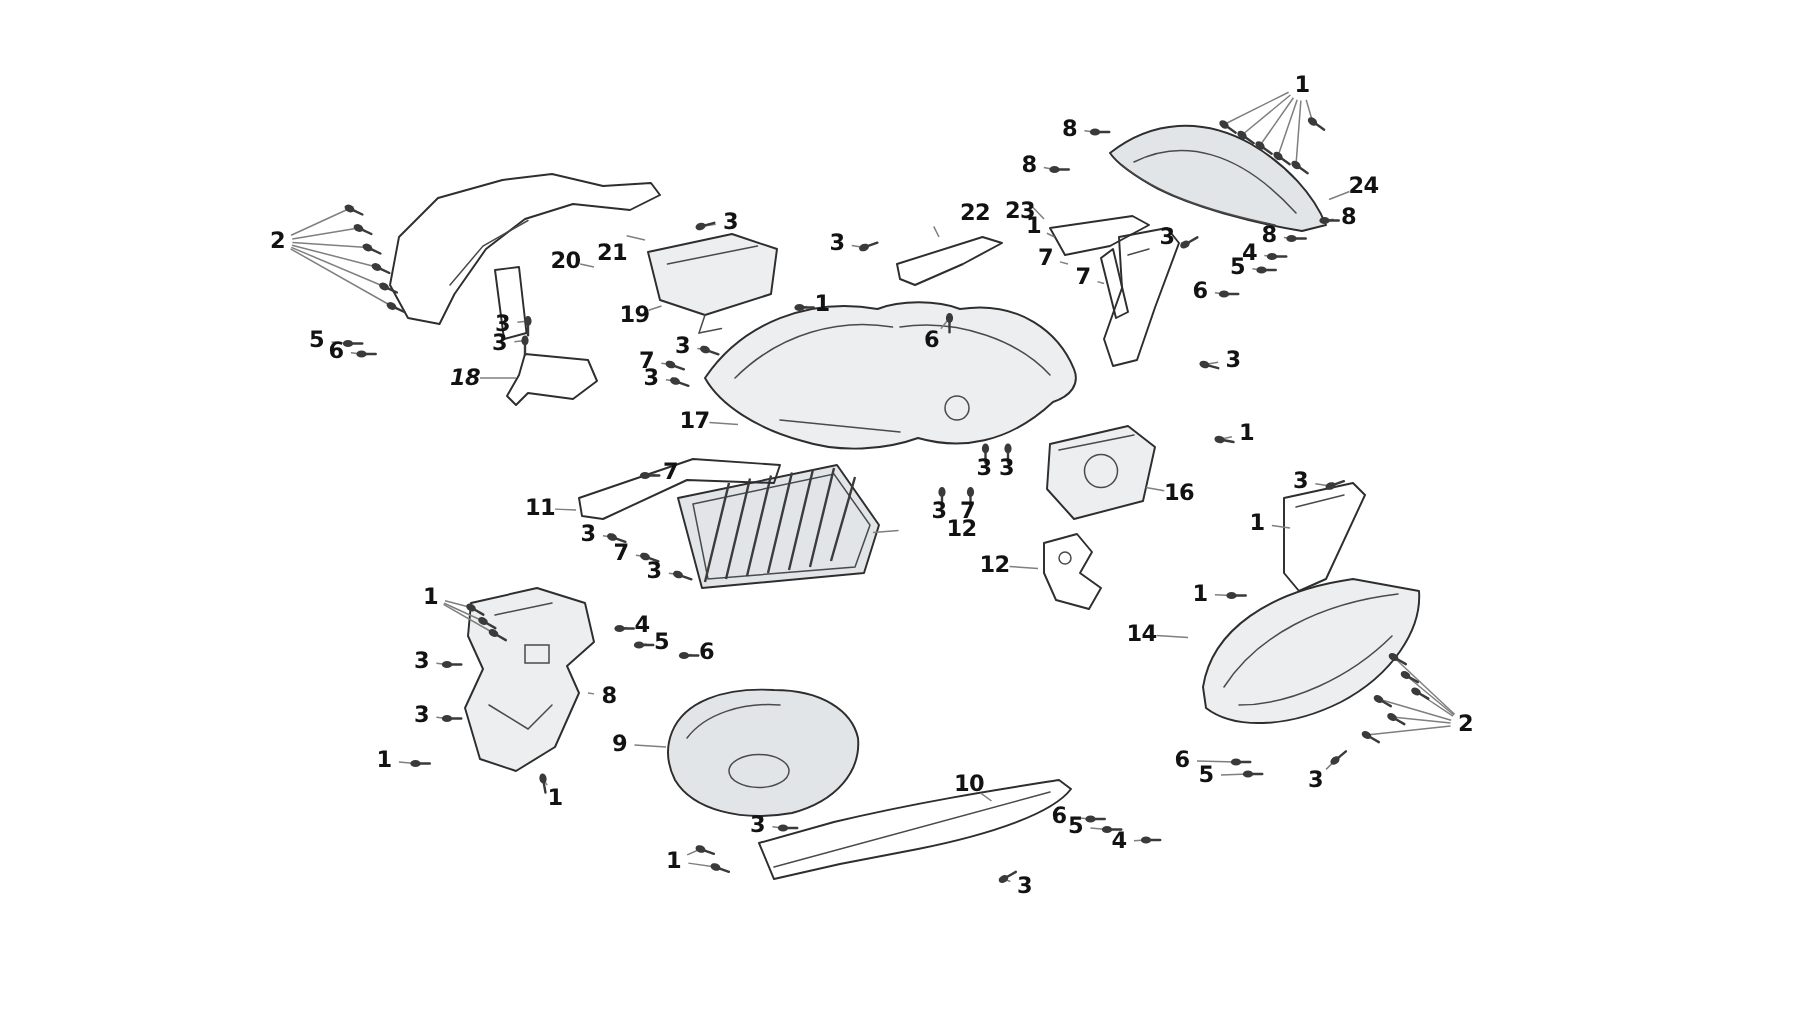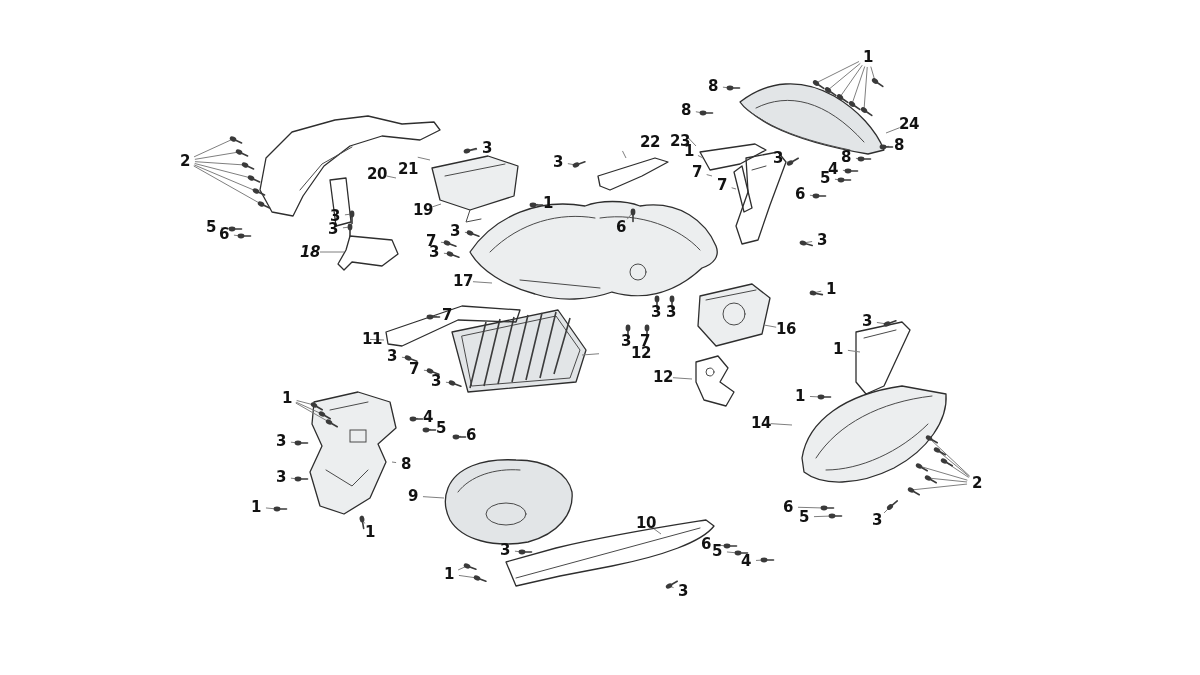--- a/index.html
+++ b/index.html
@@ -517,21 +517,21 @@
       <div class="callout" style="left: 825px; top: 178px;">5</div>
       <div class="callout" style="left: 800px; top: 194px;">6</div>
       <div class="callout" style="left: 778px; top: 158px;">3</div>
       <div class="callout" style="left: 822px; top: 240px;">3</div>
       <div class="callout" style="left: 621px; top: 227px;">6</div>
       <div class="callout" style="left: 455px; top: 231px;">3</div>
       <div class="callout" style="left: 431px; top: 241px;">7</div>
       <div class="callout" style="left: 434px; top: 252px;">3</div>
       <div class="callout" style="left: 463px; top: 281px;">17</div>
       <div class="callout" style="left: 447px; top: 315px;">7</div>
-      <div class="callout" style="left: 372px; top: 339px;">11</div>
+      <div class="callout" style="left: 360px; top: 339px;">11</div>
       <div class="callout" style="left: 392px; top: 356px;">3</div>
       <div class="callout" style="left: 414px; top: 369px;">7</div>
       <div class="callout" style="left: 436px; top: 381px;">3</div>
       <div class="callout" style="left: 625px; top: 353px; margin-left: 16px;">12</div>
       <div class="callout" style="left: 626px; top: 341px;">3</div>
       <div class="callout" style="left: 645px; top: 341px;">7</div>
       <div class="callout" style="left: 656px; top: 312px;">3</div>
       <div class="callout" style="left: 671px; top: 312px;">3</div>
       <div class="callout" style="left: 663px; top: 377px;">12</div>
       <div class="callout" style="left: 786px; top: 329px;">16</div>

